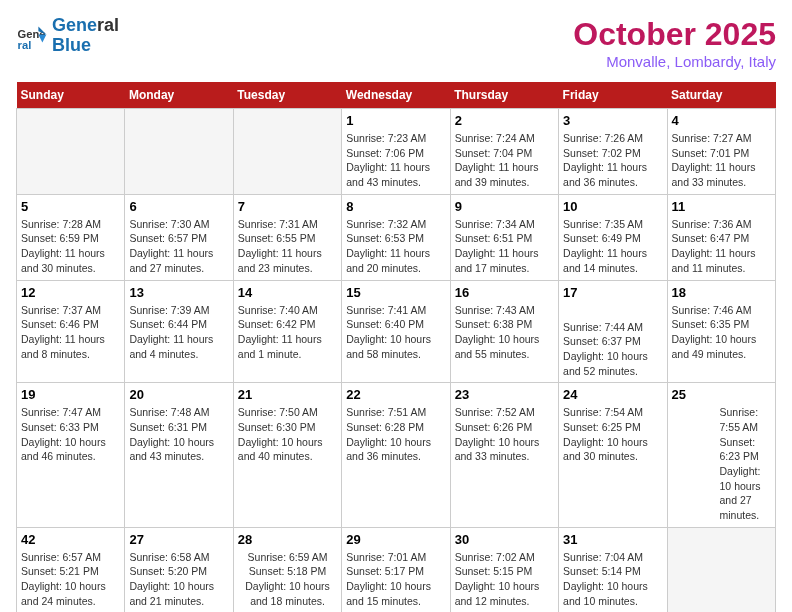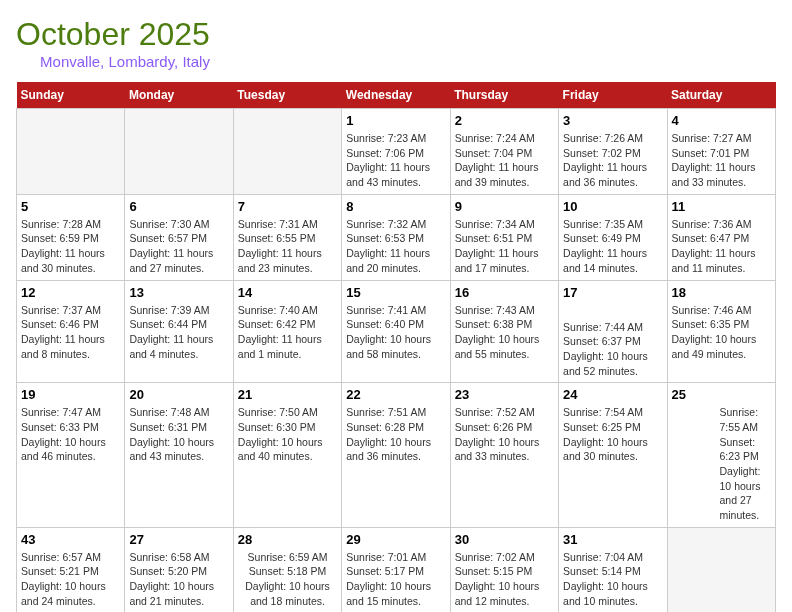--- a/index.html
+++ b/index.html
@@ -32,22 +32,22 @@
     .logo-icon {
       width: 32px;
       height: 32px;
       margin-right: 4px;
     }
     .title-area {
       text-align: right;
     }
     .month-title {
       font-size: 32px;
-      font-weight: normal;
-      color: #4d7c0f;
+      font-weight: bold;
+      color: #be185d;
     }
     .location {
       font-size: 15px;
       color: #8b5cf6;
     }
     table {
       width: 100%;
       border-collapse: collapse;
       font-size: 11px;
     }
@@ -77,20 +77,36 @@
     .day-info {
       color: #333;
       font-size: 10.5px;
       line-height: 1.4;
     }
   </style>
 </head>
 <body>
 
 <div class="header">
+  <div class="logo">
+    <svg class="logo-icon" viewBox="0 0 40 40">
+      <text x="2" y="22" font-size="14" font-weight="bold" fill="#333">Gene</text>
+      <text x="2" y="36" font-size="14" font-weight="bold" fill="#1a6faf">ral</text>
+      <polygon points="28,8 38,18 28,14" fill="#1a6faf"></polygon>
+      <polygon points="28,18 38,18 33,28" fill="#2b8ad4"></polygon>
+    </svg>
+    <div>
+      <div class="logo-text">
+        <span>Gene</span>ral
+      </div>
+      <div class="logo-text">
+        <span>Blue</span>
+      </div>
+    </div>
+  </div>
   <div class="title-area">
     <div class="month-title">October 2025</div>
     <div class="location">Monvalle, Lombardy, Italy</div>
   </div>
 </div>
 
 <table>
   <thead>
     <tr>
     <th>Sunday</th>
@@ -259,21 +275,21 @@
         </td>
         <td>
           <div class="day-num">25</div>
           <div class="day-info" style="white-space: pre-line; margin-left: 48px;">Sunrise: 7:55 AM
 Sunset: 6:23 PM
 Daylight: 10 hours and 27 minutes.</div>
         </td>
       </tr>
       <tr>
         <td>
-          <div class="day-num">43</div>
+          <div class="day-num">42</div>
           <div class="day-info" style="white-space: pre-line;">Sunrise: 6:57 AM
 Sunset: 5:21 PM
 Daylight: 10 hours and 24 minutes.</div>
         </td>
         <td>
           <div class="day-num">27</div>
           <div class="day-info" style="white-space: pre-line;">Sunrise: 6:58 AM
 Sunset: 5:20 PM
 Daylight: 10 hours and 21 minutes.</div>
         </td>

